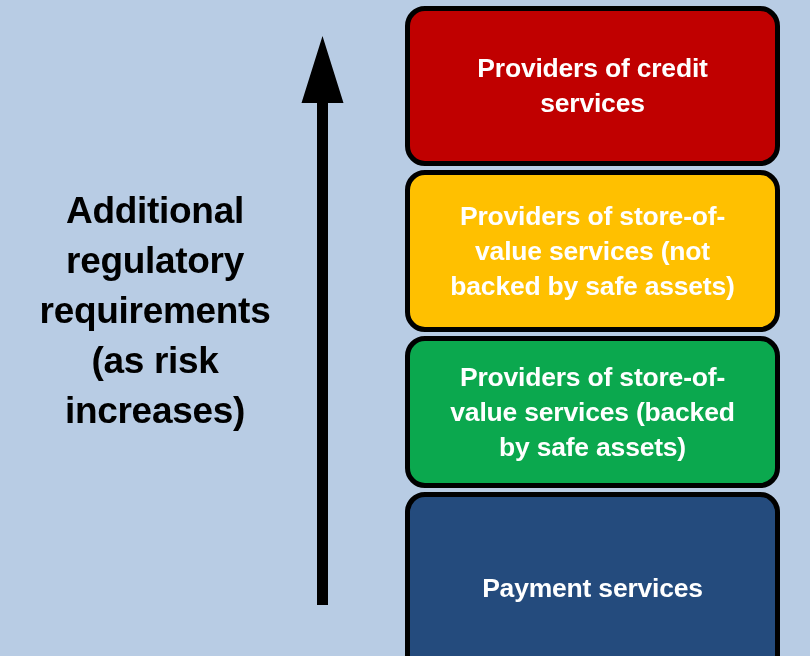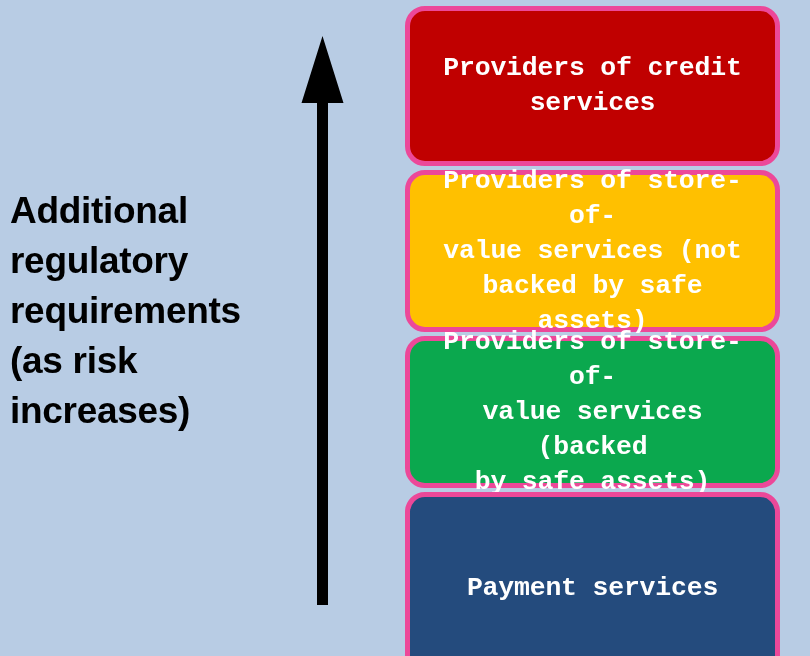--- a/index.html
+++ b/index.html
@@ -18,20 +18,21 @@
     height: 656px;
     background: #b8cce4;
   }
 
   
   .left-label {
     position: absolute;
     left: 10px;
     top: 186px;
     width: 290px;
+    text-align: center;
     color: #000000;
     font-size: 37px;
     font-weight: bold;
     line-height: 50px;
     letter-spacing: -0.3px;
     white-space: pre-line;
   }
 
   
   .arrow-wrap {
@@ -49,34 +50,33 @@
     left: 400px;
     top: 0px;
     width: 385px;
     height: 656px;
   }
   .tier {
     position: absolute;
     left: 5px;
     width: 375px;
     box-sizing: border-box;
-    border: 5px solid #ec4899;
+    border: 5px solid #000000;
     border-radius: 20px;
     display: flex;
     align-items: center;
     justify-content: center;
     text-align: center;
     color: #ffffff;
     font-size: 26.5px;
     font-weight: bold;
     line-height: 35px;
     letter-spacing: -0.2px;
     padding: 0 16px;
     white-space: pre-line;
-    font-family: Liberation Mono, monospace;
   }
   .tier-credit  { top: 6px;   height: 160px; background: #c00000; }
   .tier-sov-not { top: 170px; height: 162px; background: #ffc000; }
   .tier-sov-bkd { top: 336px; height: 152px; background: #0ba84e; }
   .tier-payment { top: 492px; height: 193px; background: #244b7d; }
 </style>
 </head>
 <body>
 
 <div id="canvas">

